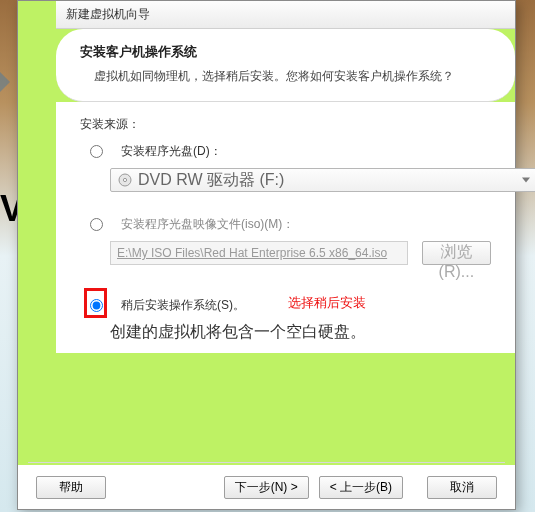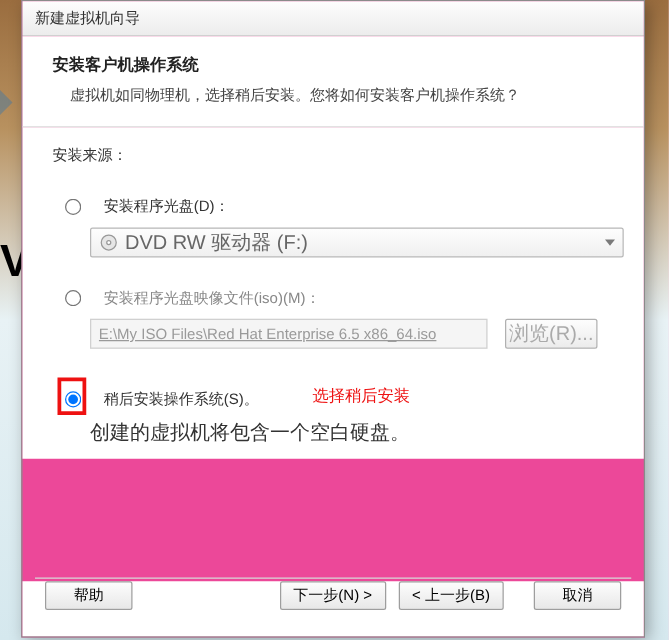--- a/index.html
+++ b/index.html
@@ -11,59 +11,61 @@
     height: 512px;
     position: relative;
     overflow: hidden;
   }
   .dialog {
     position: absolute;
     left: 17px;
     top: 0;
     width: 499px;
     height: 510px;
-    background: #ec4899;
+    background: #bef264;
     border: 1px solid #8a8a8a;
     box-shadow: 3px 3px 12px rgba(0,0,0,0.3);
+    padding-left: 38px;
   }
   .titlebar {
     height: 28px;
     background: linear-gradient(to bottom, #fdfdfd, #ececec);
     border-bottom: 1px solid #d0d0d0;
     display: flex;
     align-items: center;
     padding: 0 10px;
     font-size: 12px;
     color: #333;
   }
   .header-section {
     padding: 14px 24px 16px 24px;
     background: #fff;
     border-bottom: 1px solid #d9d9d9;
+    border-radius: 27px;
   }
   .header-title {
     font-size: 13px;
     font-weight: bold;
     color: #222;
     margin-bottom: 6px;
   }
   .header-desc {
     font-size: 12px;
     color: #444;
     padding-left: 14px;
     line-height: 1.5;
   }
   .body-section {
     padding: 14px 24px 10px 24px;
     background: #fff;
   }
   .source-label {
     font-size: 12px;
     color: #333;
-    margin-bottom: 24px;
+    margin-bottom: 10px;
   }
   .option-block {
     margin-left: 10px;
     margin-bottom: 24px;
   }
   .radio-row {
     display: flex;
     align-items: center;
     gap: 18px;
     margin-bottom: 8px;
@@ -165,21 +167,21 @@
     left: 10px;
     right: 10px;
     bottom: 46px;
     border-top: 1px solid #d8d8d8;
   }
   .footer {
     position: absolute;
     left: 0; right: 0; bottom: 0;
     height: 44px;
     display: flex;
-    align-items: flex-start;
+    align-items: center;
     padding: 0 18px;
     gap: 10px;
     background:#fff;
   }
   .footer .spacer { flex: 1; }
   .btn {
     height: 23px;
     border: 1px solid #9e9e9e;
     background: linear-gradient(to bottom,#fdfdfd,#e8e8e8);
     font-size: 12px;

